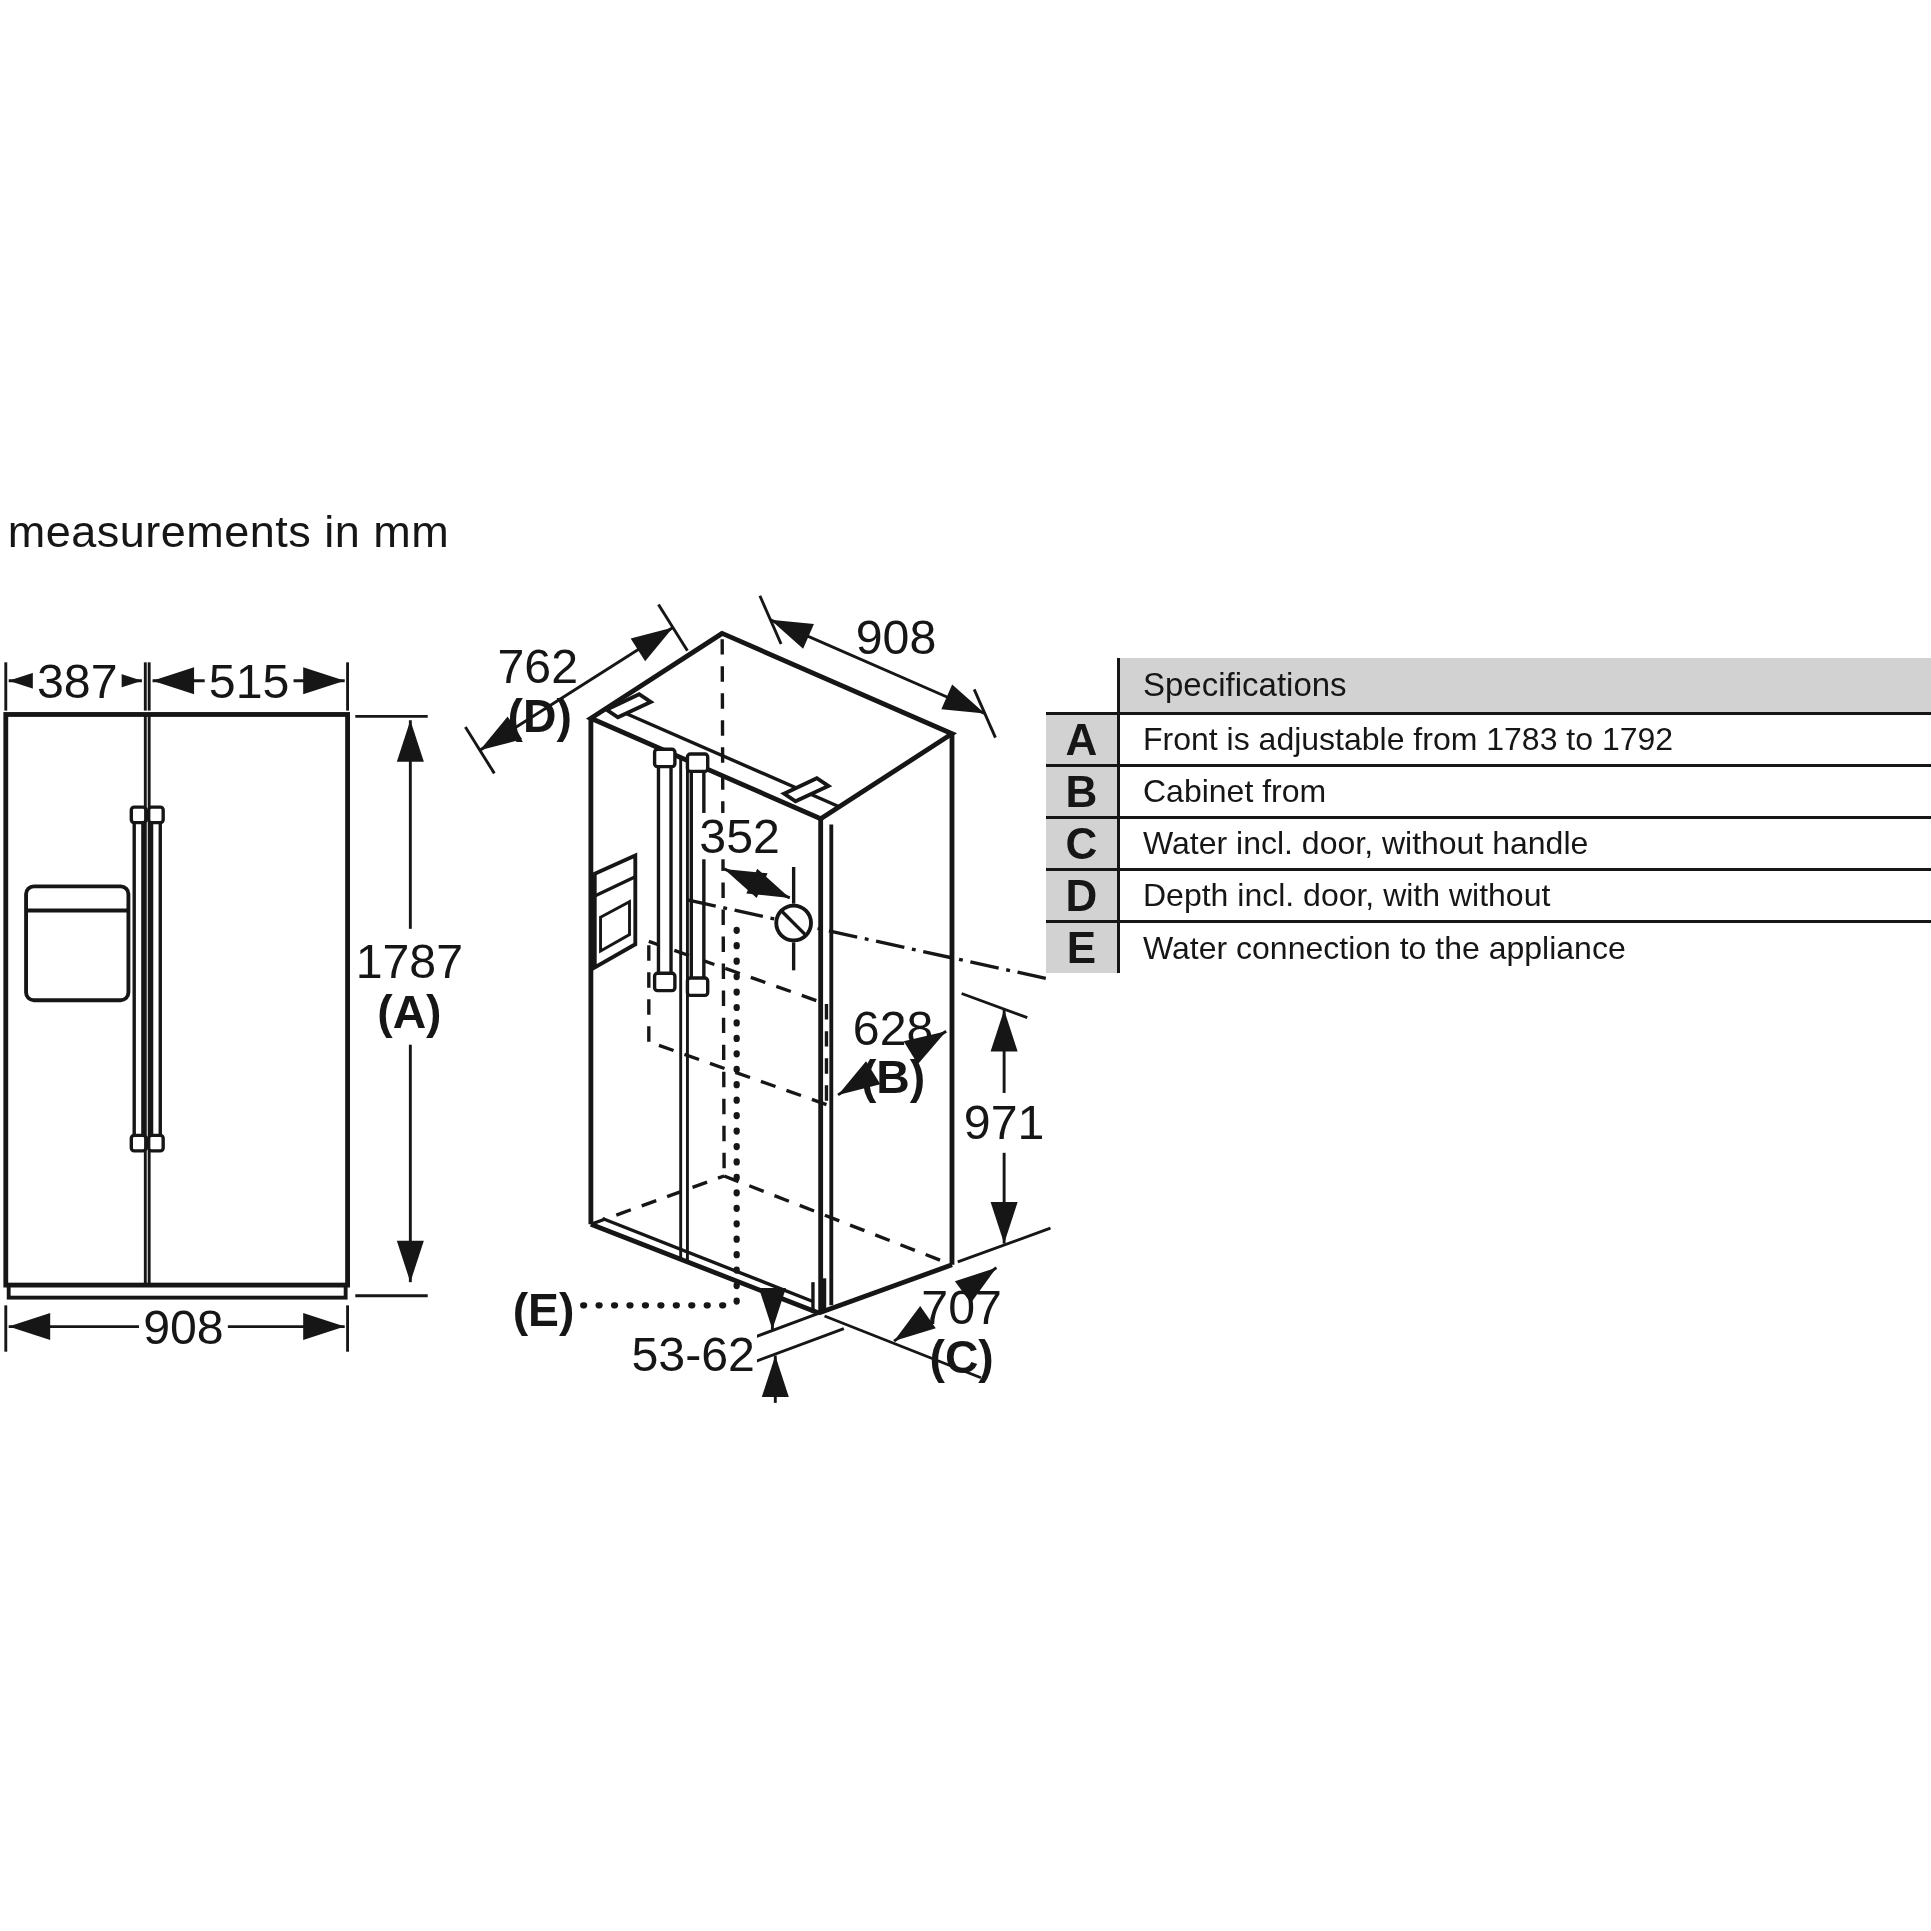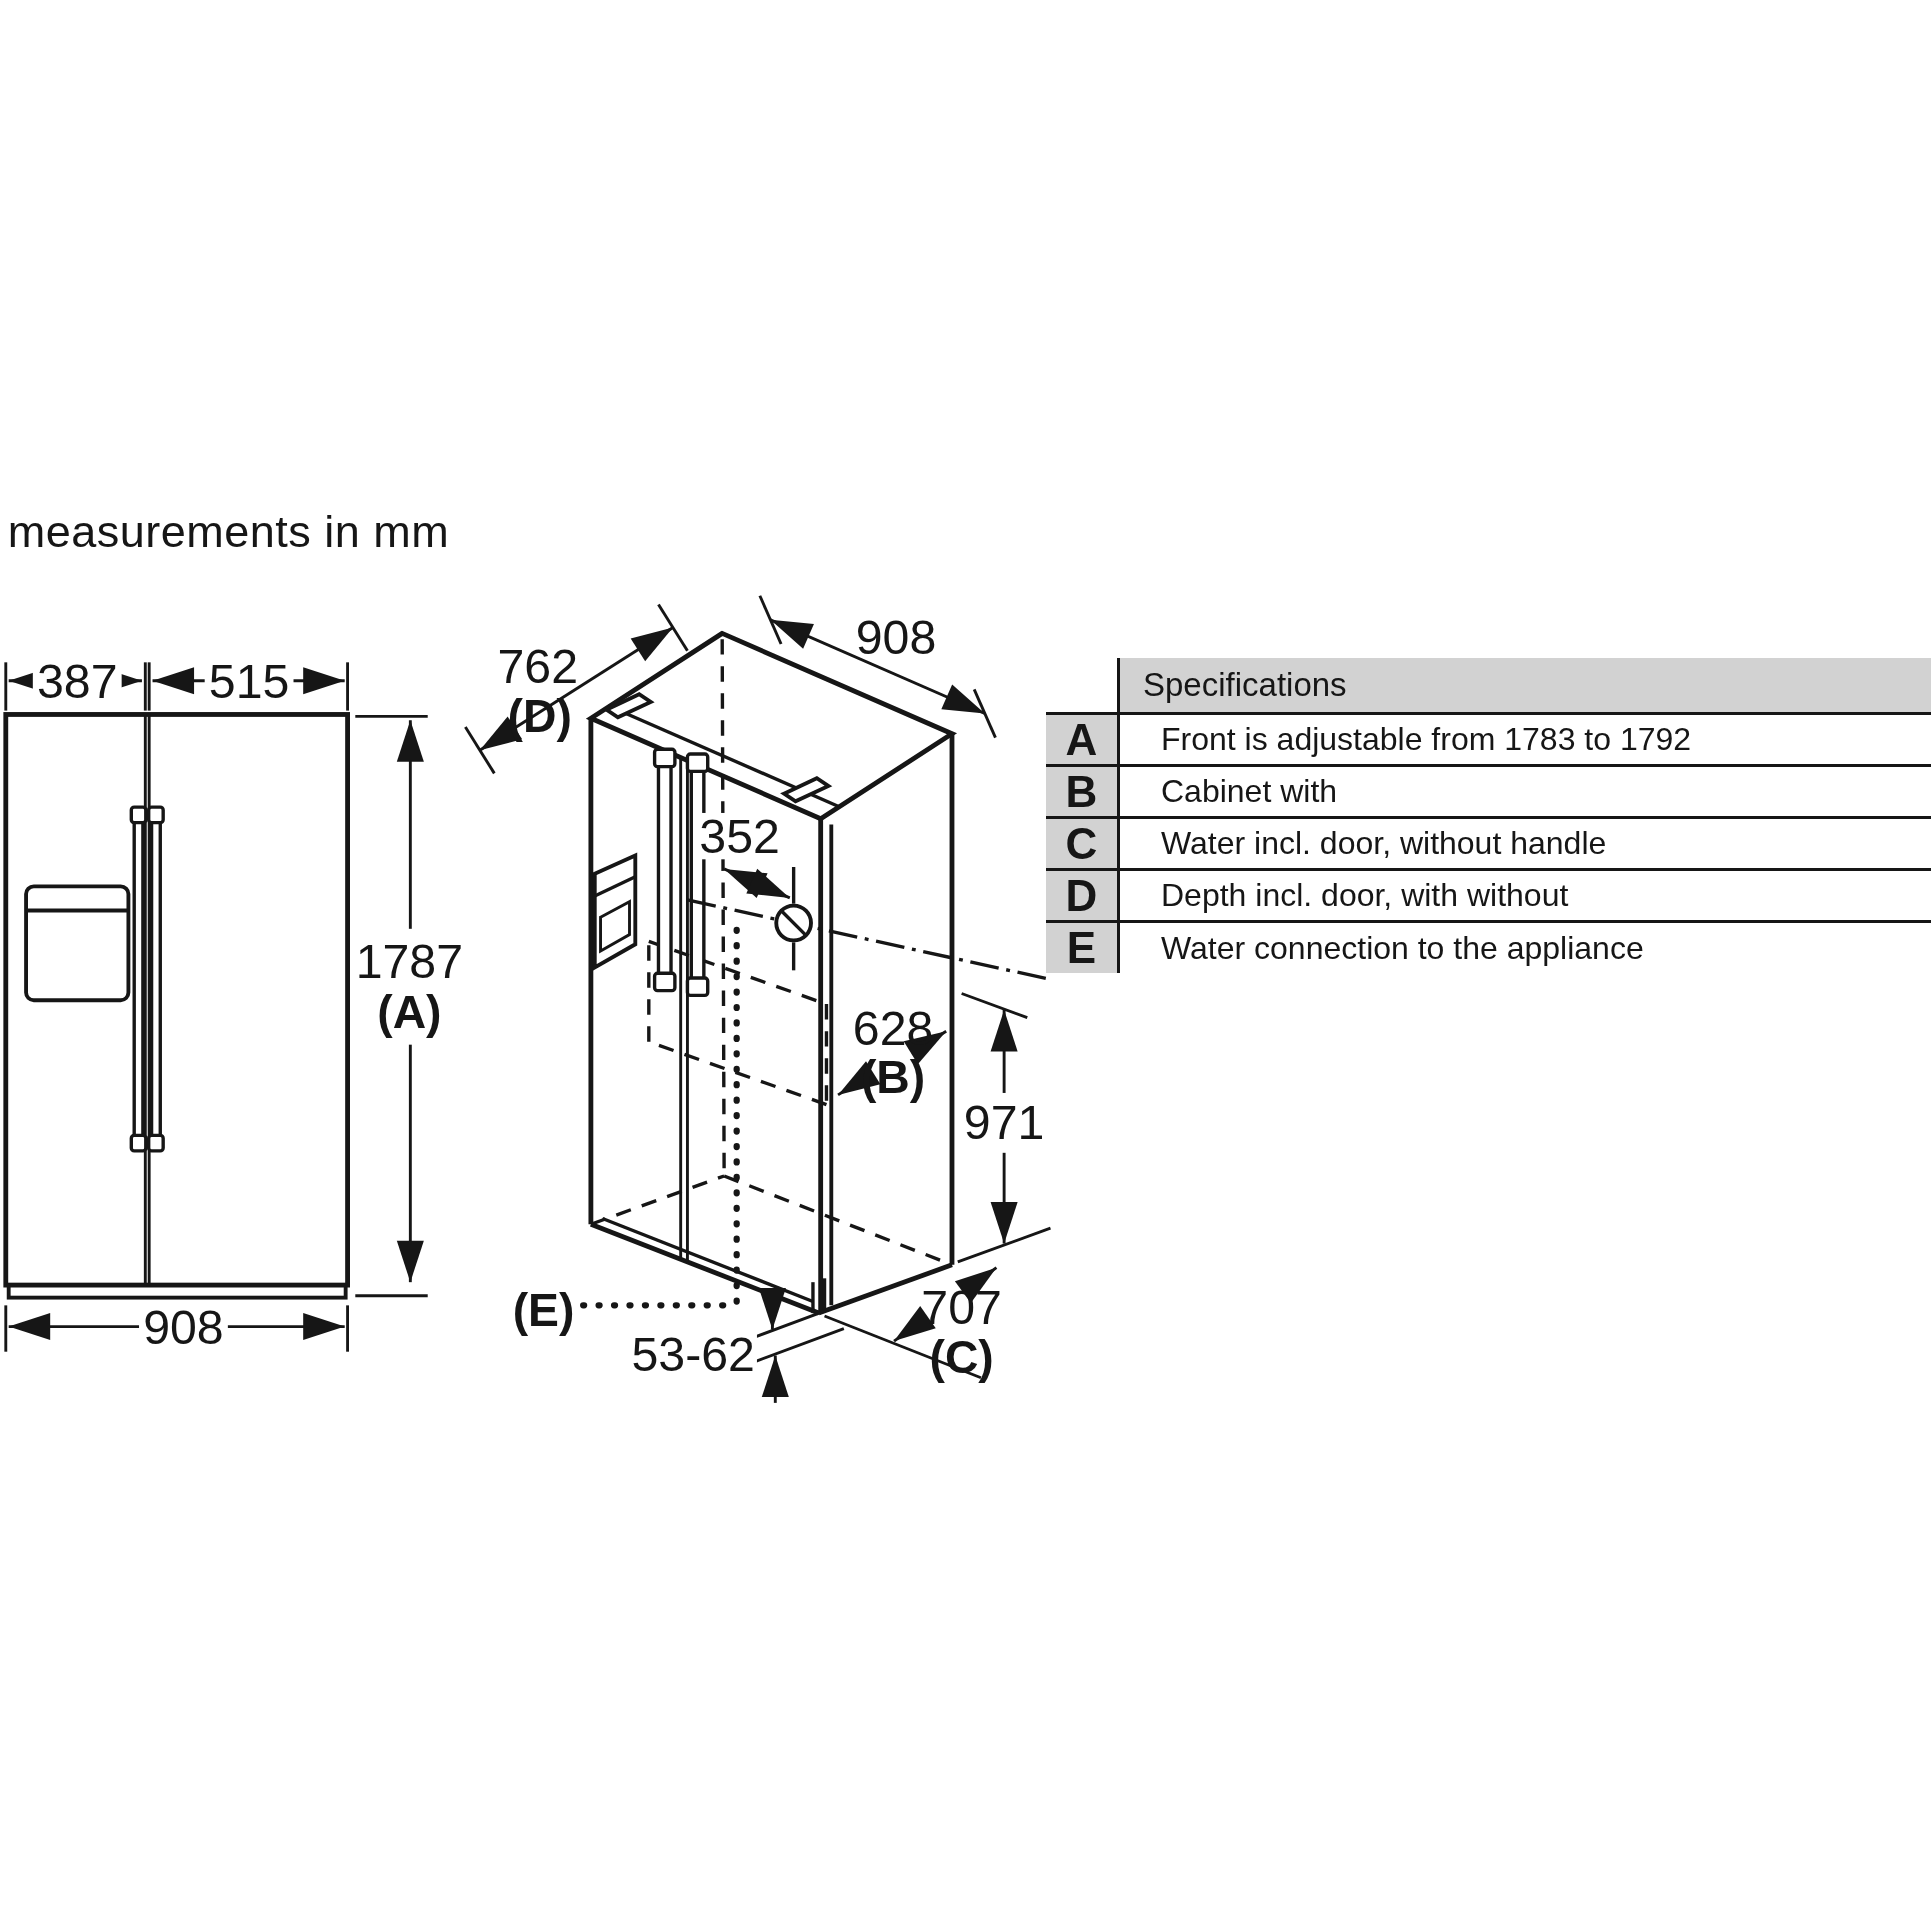--- a/index.html
+++ b/index.html
@@ -38,21 +38,21 @@
     display:flex; align-items:center; padding-left:23px; font-size:33px;
   }
   .trow { display:flex; height:49px; border-bottom:3.9px solid var(--line); }
   .trow:last-child { border-bottom:none; height:50px; }
   .trow .kcell {
     width:71px; background:var(--gray); display:flex; align-items:center;
     justify-content:center; font-weight:bold; font-size:44px;
   }
   .trow .dcell {
     flex:1; border-left:3.9px solid var(--line); background:var(--bg);
-    display:flex; align-items:center; padding-left:41px; font-size:32px;
+    display:flex; align-items:center; padding-left:23px; font-size:32px;
   }
 </style>
 </head>
 <body>
 
 <div id="title">measurements in mm</div>
 
 <svg width="1931" height="1931" viewBox="0 0 2000 2000">
   <defs>
     <marker id="ah" markerUnits="userSpaceOnUse" markerWidth="60" markerHeight="34" refX="45" refY="15" orient="auto-start-reverse">
@@ -216,21 +216,21 @@
   <div class="tbl-header">
     <div class="spacer"></div>
     <div class="hcell">Specifications</div>
   </div>
   <div class="trow">
     <div class="kcell">A</div>
     <div class="dcell">Front is adjustable from 1783 to 1792</div>
   </div>
   <div class="trow">
     <div class="kcell">B</div>
-    <div class="dcell">Cabinet with</div>
+    <div class="dcell">Cabinet from</div>
   </div>
   <div class="trow">
     <div class="kcell">C</div>
     <div class="dcell">Water incl. door, without handle</div>
   </div>
   <div class="trow">
     <div class="kcell">D</div>
     <div class="dcell">Depth incl. door, with without</div>
   </div>
   <div class="trow">

